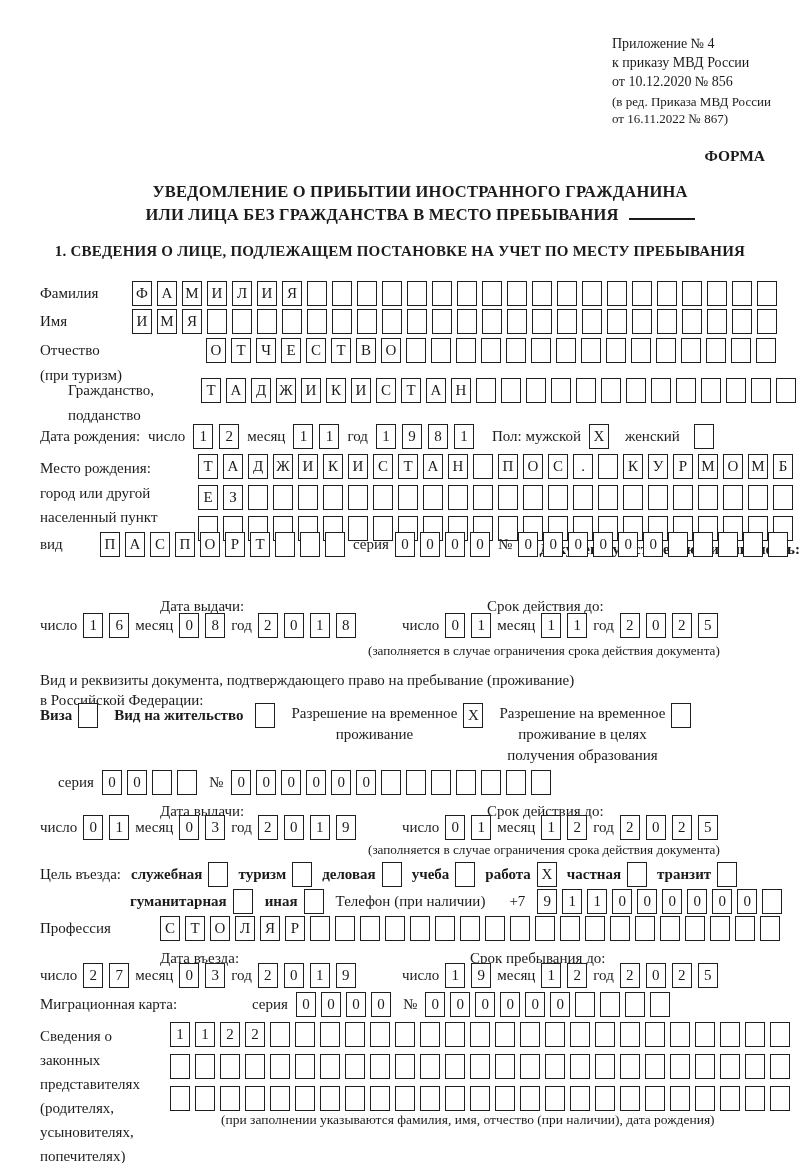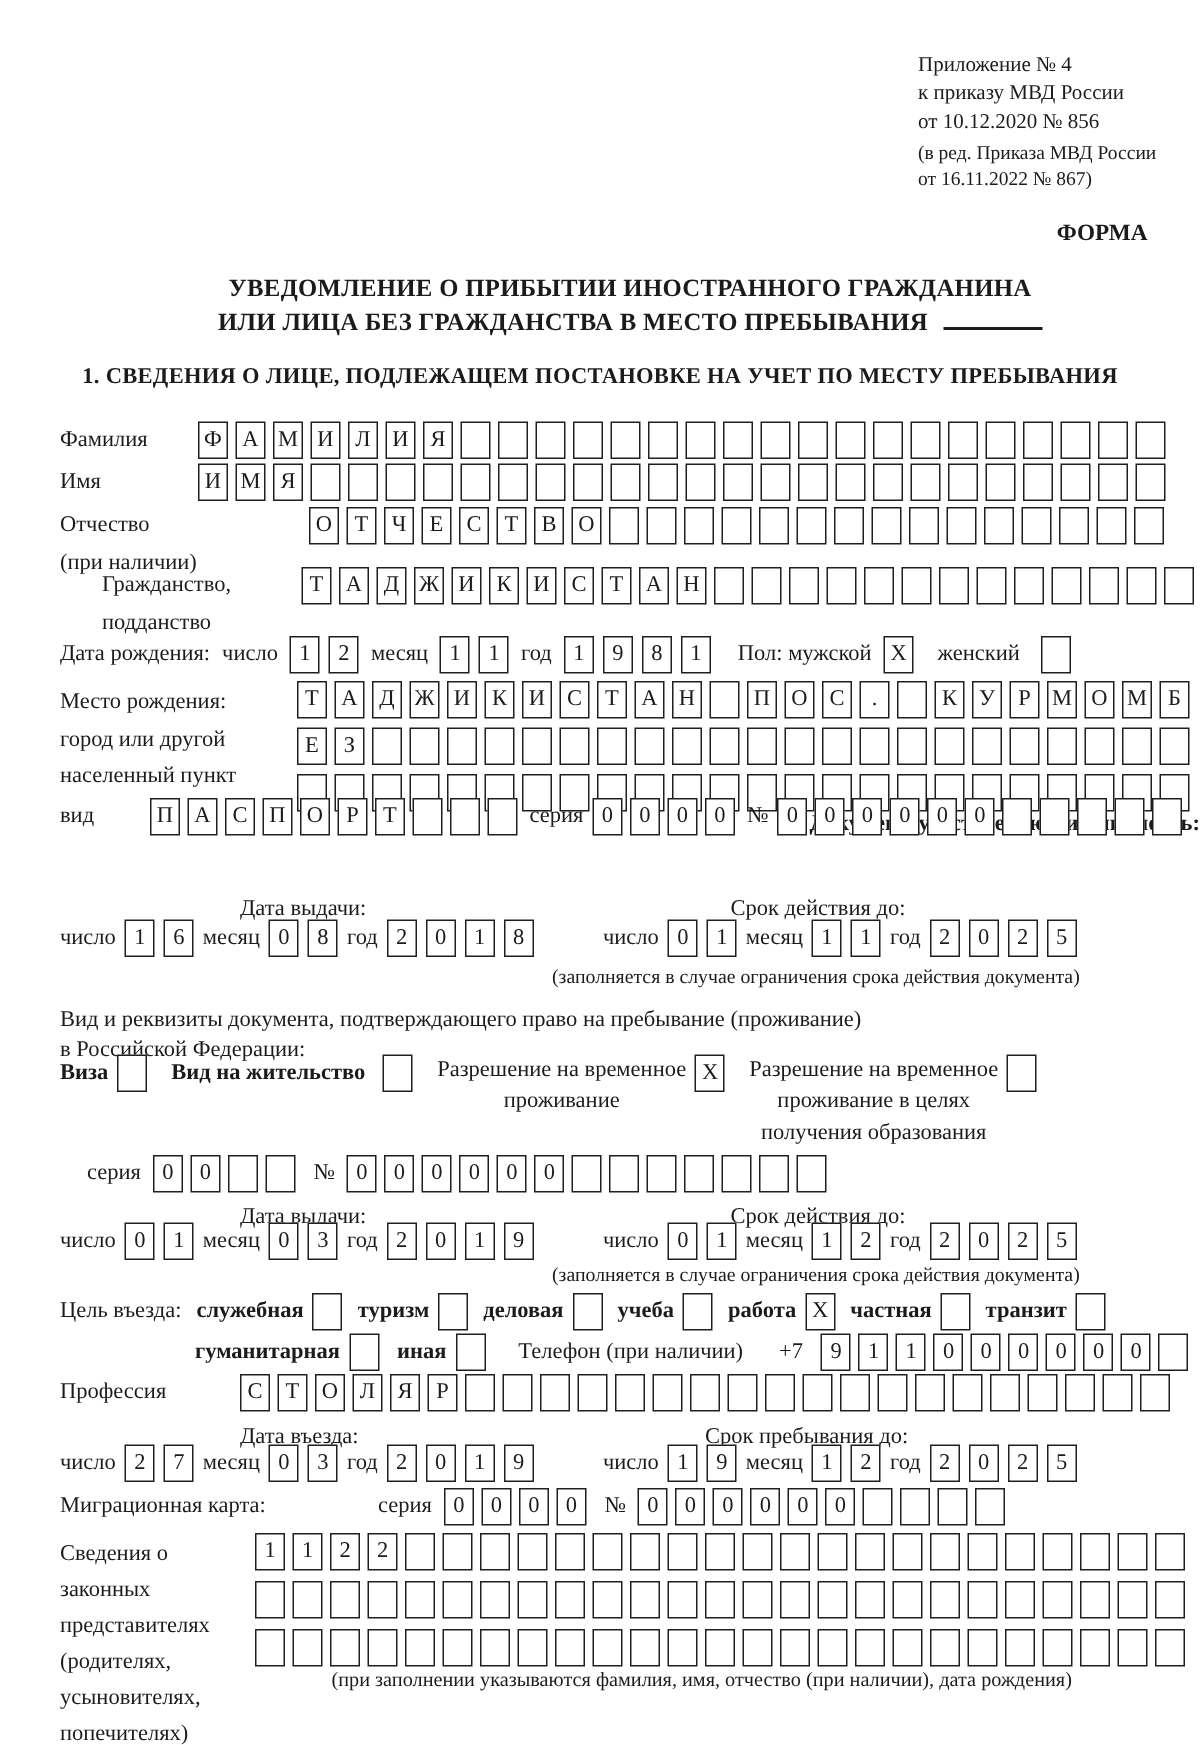--- a/index.html
+++ b/index.html
@@ -128,21 +128,21 @@
         <span class="cell"></span>
         <span class="cell"></span>
         <span class="cell"></span>
         <span class="cell"></span>
       </div>
   </div>
 
   <div class="frow" style="top:338px; left:40px;">
     <div class="flabel two" style="width:166px;">
       <div>Отчество</div>
-      <div>(при наличии)</div>
+      <div>(при туризм)</div>
     </div>
     <div class="cells">
         <span class="cell">О</span>
         <span class="cell">Т</span>
         <span class="cell">Ч</span>
         <span class="cell">Е</span>
         <span class="cell">С</span>
         <span class="cell">Т</span>
         <span class="cell">В</span>
         <span class="cell">О</span>
@@ -537,21 +537,21 @@
 
   <div class="frow" style="top:889px; left:130px; gap:12px; align-items:center;">
     <span class="chk">
         <span class="lbl">гуманитарная</span>
         <span class="cell"></span>
       </span>
     <span class="chk">
         <span class="lbl">иная</span>
         <span class="cell"></span>
       </span>
-    <span class="lbl" style="margin-left:10px;">Телефон (при наличии)</span>
+    <span class="lbl" style="margin-left:0;">Телефон (при наличии)</span>
     <span class="lbl" style="margin-left:12px;">+7</span>
     <span class="cells">
         <span class="cell">9</span>
         <span class="cell">1</span>
         <span class="cell">1</span>
         <span class="cell">0</span>
         <span class="cell">0</span>
         <span class="cell">0</span>
         <span class="cell">0</span>
         <span class="cell">0</span>

